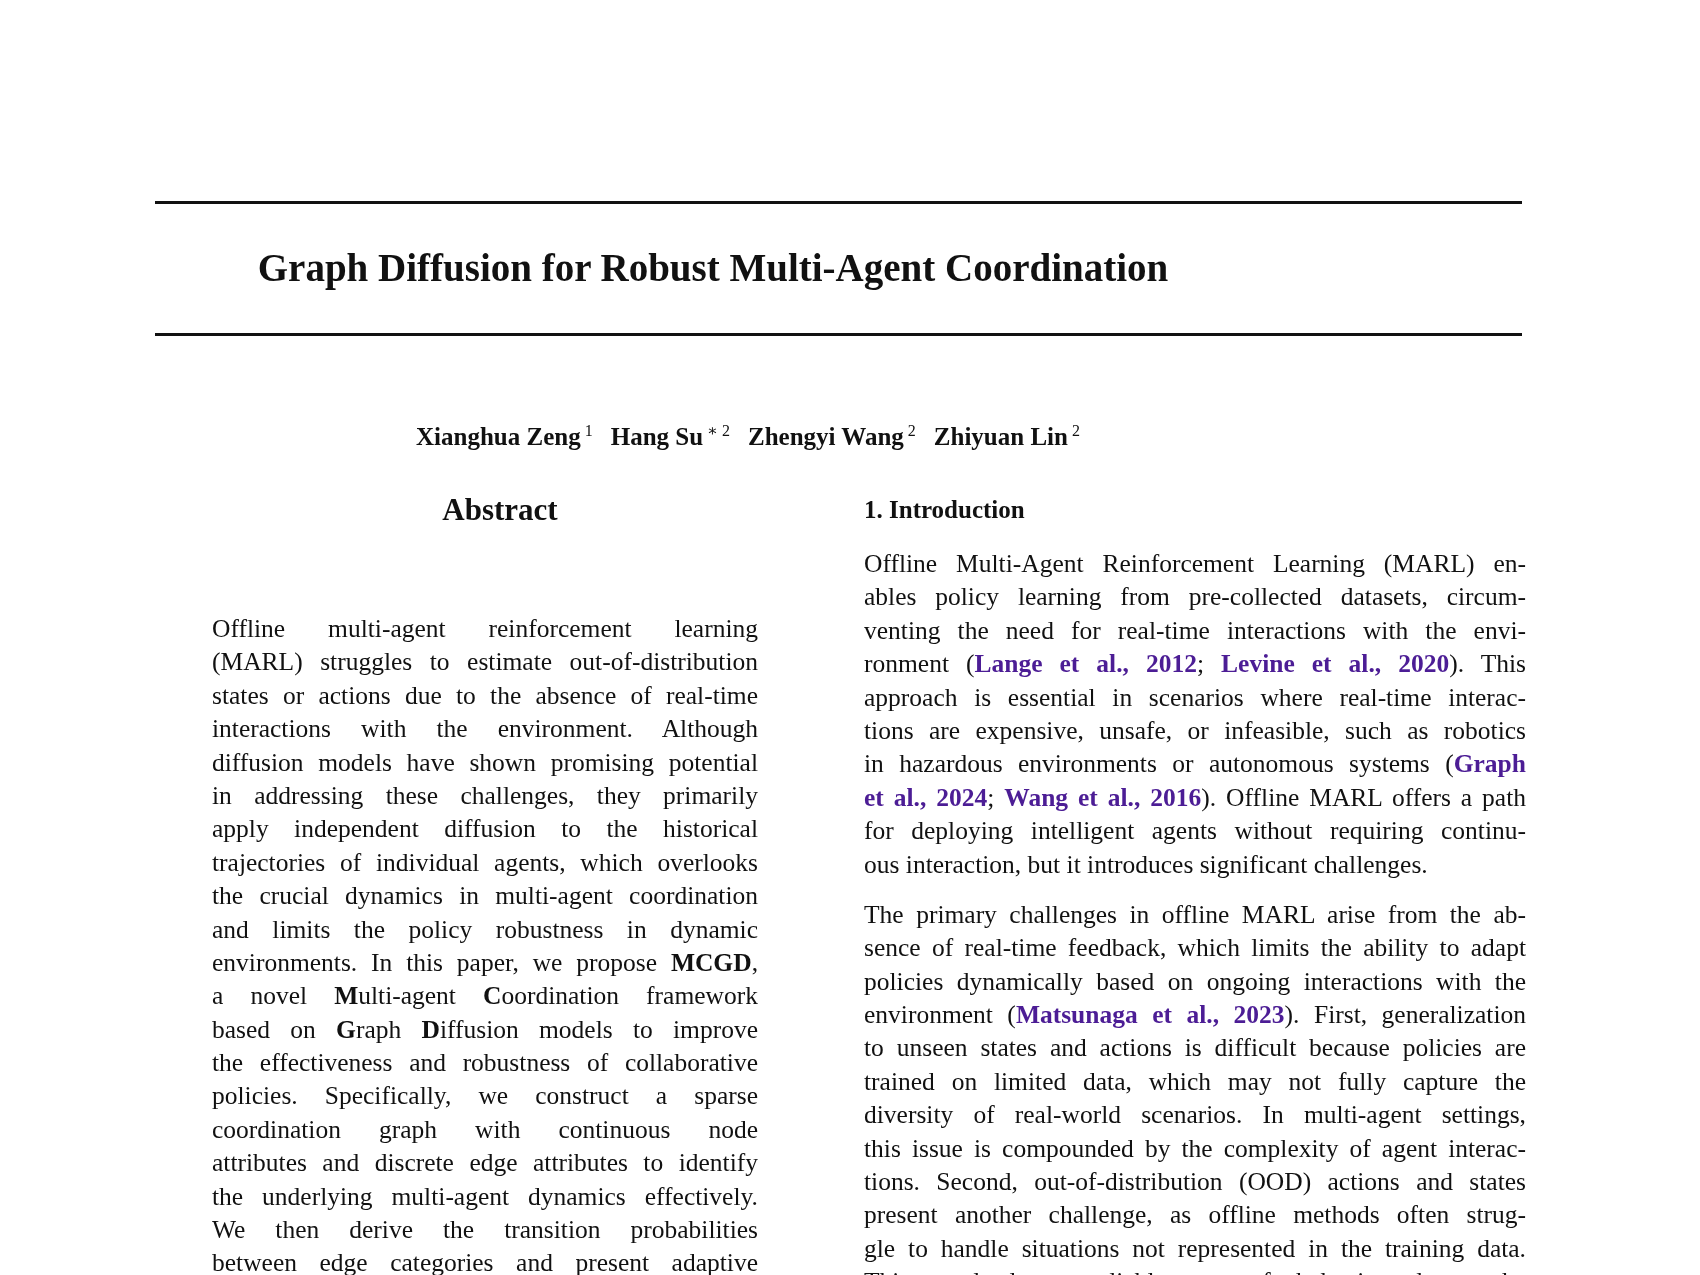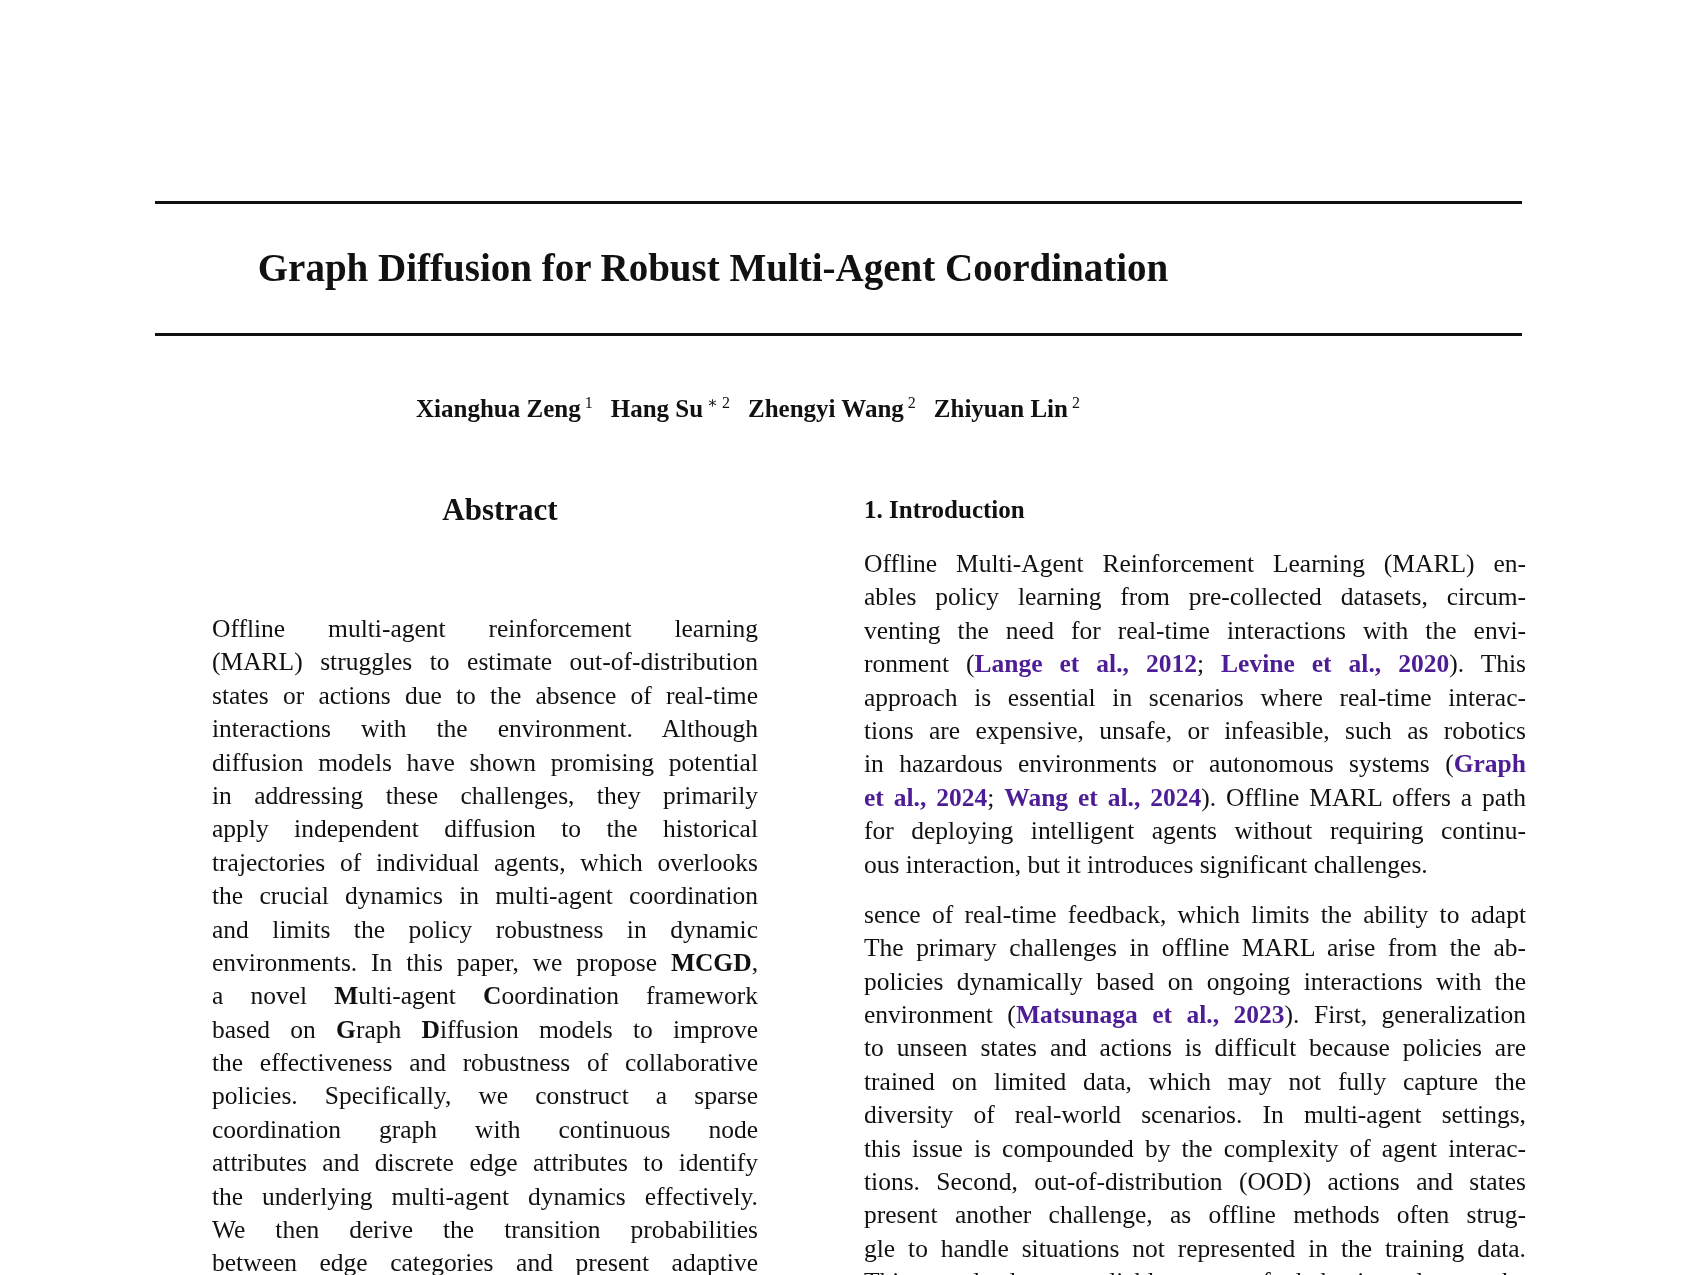--- a/index.html
+++ b/index.html
@@ -3,21 +3,21 @@
 <meta charset="utf-8">
 <style>
   html, body { margin: 0; padding: 0; background: #ffffff; }
   body { width: 1700px; height: 1275px; position: relative; overflow: hidden;
          font-family: "Liberation Serif", "DejaVu Serif", serif; color: #111; }
   .rule { position: absolute; left: 155px; width: 1367px; height: 3px; background: #111; }
   #rule-top { top: 201px; }
   #rule-bottom { top: 333px; }
   #title { position: absolute; left: 0; width: 1426px; top: 244px; text-align: center;
            font-weight: bold; font-size: 39px; line-height: 48px; }
-  #authors { position: absolute; left: 0; width: 1496px; top: 386px; text-align: center;
+  #authors { position: absolute; left: 0; width: 1496px; top: 414px; text-align: center;
              font-weight: bold; font-size: 25px; line-height: 34px; }
   .author { margin: 0 9px; white-space: nowrap; }
   .author sup { font-weight: normal; font-size: 16px; vertical-align: 9px; margin-left: 4px; }
   #abstract-heading { position: absolute; left: 228px; width: 544px; top: 490px; text-align: center;
                       font-weight: bold; font-size: 31px; line-height: 40px; }
   #intro-heading { position: absolute; left: 864px; top: 490px;
                    font-weight: bold; font-size: 25px; line-height: 40px; }
   .col { position: absolute; font-size: 25.5px; }
   #abstract-col { left: 212px; width: 546px; top: 612px; }
   #intro-col { left: 864px; width: 662px; top: 547px; }
@@ -64,28 +64,28 @@
 <div id="intro-heading">1. Introduction</div>
 <div id="intro-col" class="col">
     <div>
       <div class="line">Offline Multi-Agent Reinforcement Learning (MARL) en-</div>
       <div class="line">ables policy learning from pre-collected datasets, circum-</div>
       <div class="line">venting the need for real-time interactions with the envi-</div>
       <div class="line">ronment (<a class="cite">Lange et al., 2012</a>; <a class="cite">Levine et al., 2020</a>).  This</div>
       <div class="line">approach is essential in scenarios where real-time interac-</div>
       <div class="line">tions are expensive, unsafe, or infeasible, such as robotics</div>
       <div class="line">in hazardous environments or autonomous systems (<a class="cite">Graph</a></div>
-      <div class="line"><a class="cite">et al., 2024</a>; <a class="cite">Wang et al., 2024</a>). Offline MARL offers a path</div>
+      <div class="line"><a class="cite">et al., 2024</a>; <a class="cite">Wang et al., 2016</a>). Offline MARL offers a path</div>
       <div class="line">for deploying intelligent agents without requiring continu-</div>
       <div class="line last">ous interaction, but it introduces significant challenges.</div>
     </div>
     <div class="para-gap"></div>
     <div>
+      <div class="line">The primary challenges in offline MARL arise from the ab-</div>
       <div class="line">sence of real-time feedback, which limits the ability to adapt</div>
-      <div class="line">The primary challenges in offline MARL arise from the ab-</div>
       <div class="line">policies dynamically based on ongoing interactions with the</div>
       <div class="line">environment (<a class="cite">Matsunaga et al., 2023</a>). First, generalization</div>
       <div class="line">to unseen states and actions is difficult because policies are</div>
       <div class="line">trained on limited data, which may not fully capture the</div>
       <div class="line">diversity of real-world scenarios.  In multi-agent settings,</div>
       <div class="line">this issue is compounded by the complexity of agent interac-</div>
       <div class="line">tions. Second, out-of-distribution (OOD) actions and states</div>
       <div class="line">present another challenge, as offline methods often strug-</div>
       <div class="line">gle to handle situations not represented in the training data.</div>
       <div class="line">This can lead to unreliable or unsafe behaviors due to the</div>

